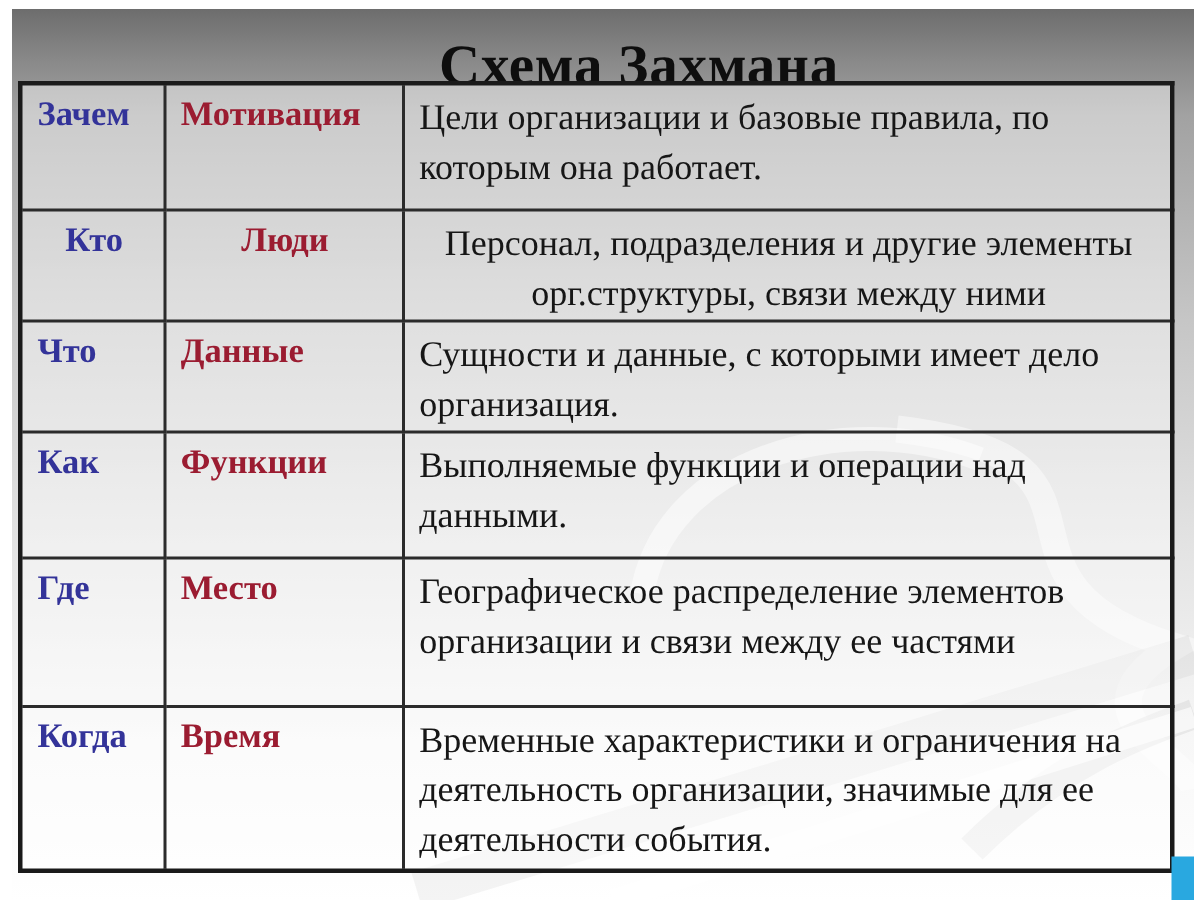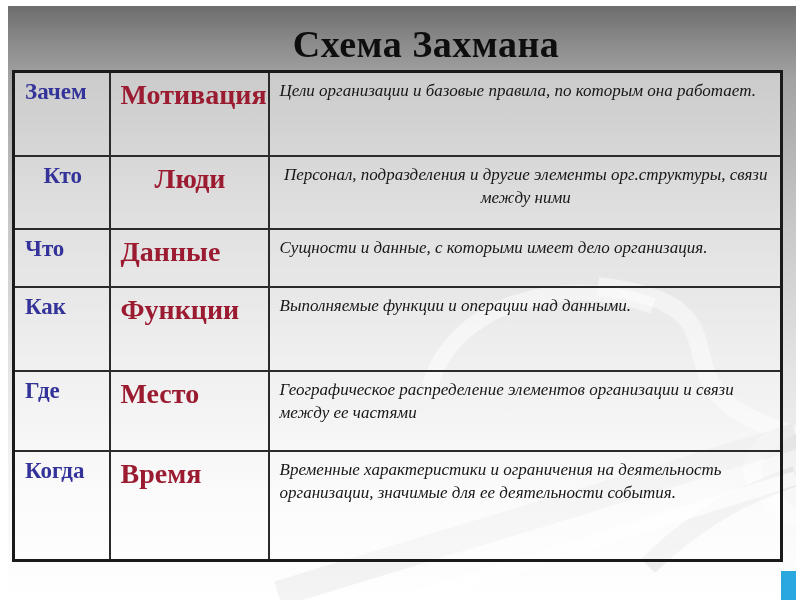--- a/index.html
+++ b/index.html
@@ -27,21 +27,21 @@
     margin:0;
     text-align:center;
     font-family:"Liberation Serif", serif;
     font-weight:bold;
     font-size:38px;
     color:#0e0e0e;
     letter-spacing:0.5px;
     padding-left:24px;
   }
   table.ztable{
-    position:absolute; left:4px; top:64px;
+    position:absolute; left:4px; top:48px;
     width:768px;
     table-layout:fixed;
     border-collapse:collapse;
     background:rgba(255,255,255,0.45);
   }
   table.ztable{ border:3px solid #1a1a1a; }
   table.ztable td{
     border:2px solid #2b2b2b;
     vertical-align:top;
     padding:6px 8px 0 10px;
@@ -50,34 +50,33 @@
   col.c-question{width:96px;}
   col.c-aspect{width:159px;}
   col.c-description{width:513px;}
   td.q{
     font-weight:bold;
     font-size:23px;
     color:var(--question-color,#333399);
   }
   td.a{
     font-weight:bold;
-    font-size:28px;
+    font-size:23px;
     color:var(--aspect-color,#9b1c31);
   }
   td.d{
-    font-size:17px;
+    font-size:24px;
     line-height:1.38;
     color:#161616;
-    font-style:italic;
   }
   tr:nth-child(1){height:84px;}
   tr:nth-child(2){height:73px;text-align:center;}
   tr:nth-child(3){height:58px;}
   tr:nth-child(4){height:84px;}
-  tr:nth-child(5){height:80px;}
+  tr:nth-child(5){height:99px;}
   tr:nth-child(6){height:110px;}
   .accent{
     position:absolute;
     right:0; bottom:0;
     width:15px; height:29px;
     background:var(--accent-color,#29a8e0);
   }
 </style>
 </head>
 <body>

